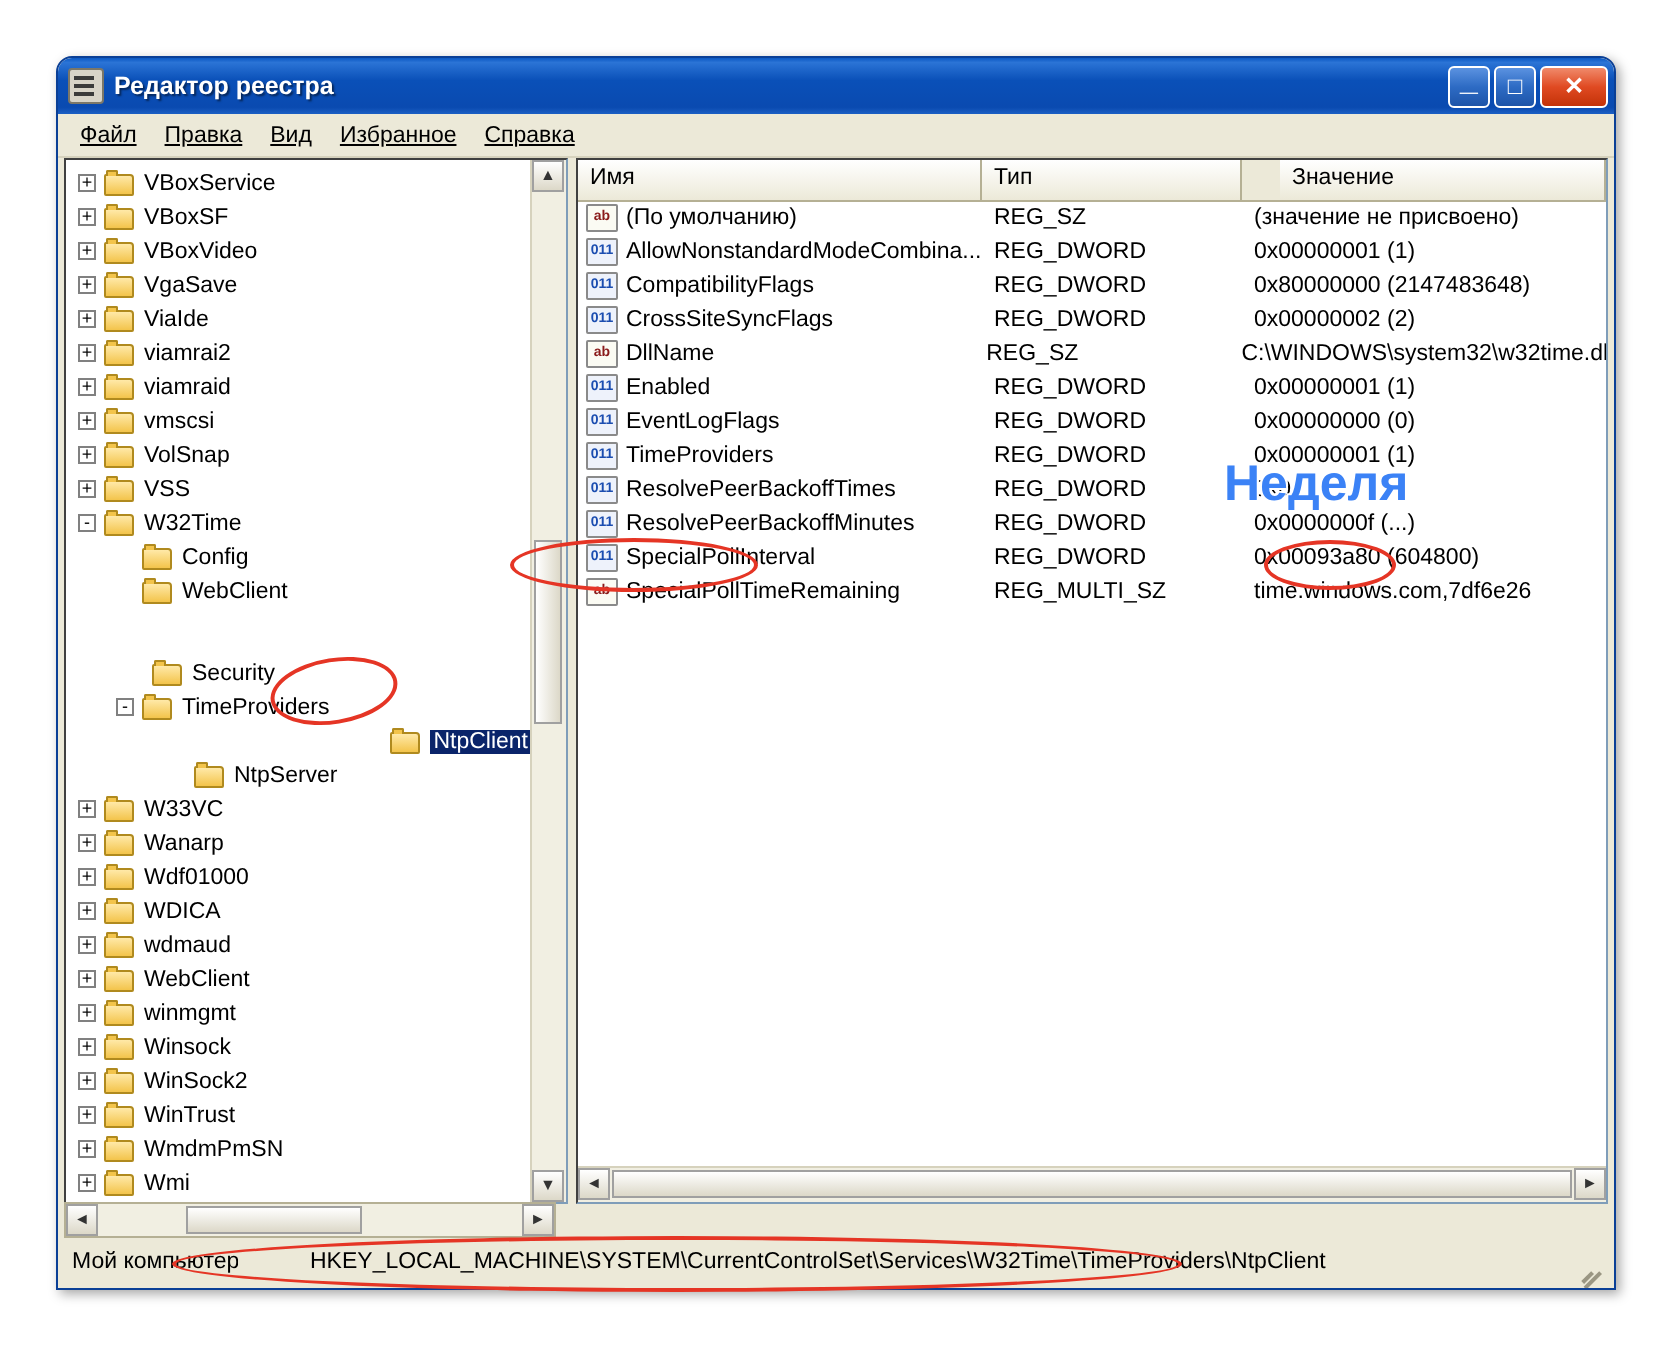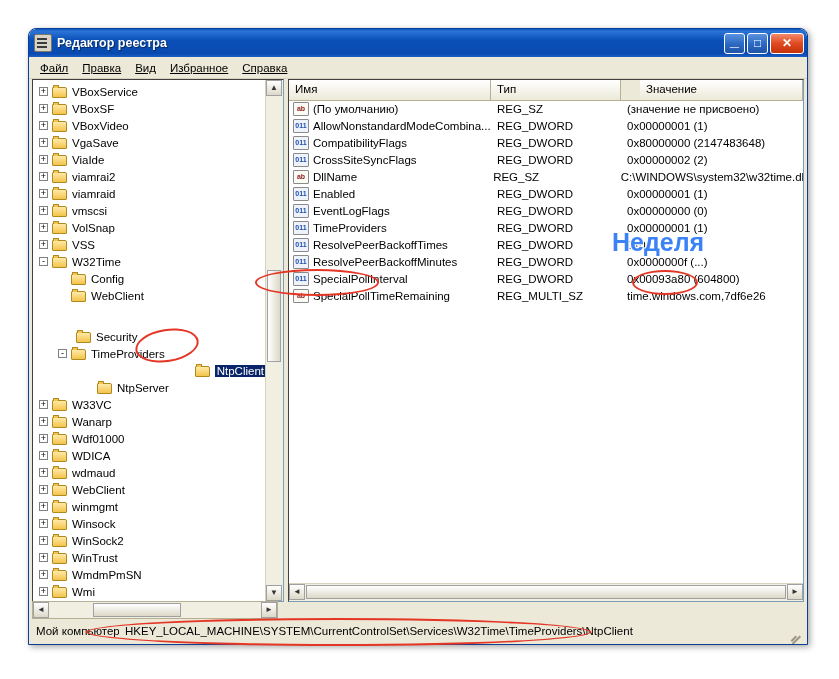--- a/index.html
+++ b/index.html
@@ -287,20 +287,21 @@
   .statusbar {
     position: absolute;
     left: 3px; right: 3px;
     bottom: 3px;
     height: 20px;
     background: #ece9d8;
     display: flex;
     align-items: center;
     font-size: 11.5px;
     color: #000;
+    gap: 30px;
   }
   .sb-cell1 {
     width: 87px;
     padding-left: 4px;
     box-sizing: border-box;
     white-space: nowrap;
     overflow: hidden;
   }
   .sb-cell2 {
     flex: 1 1 auto;

